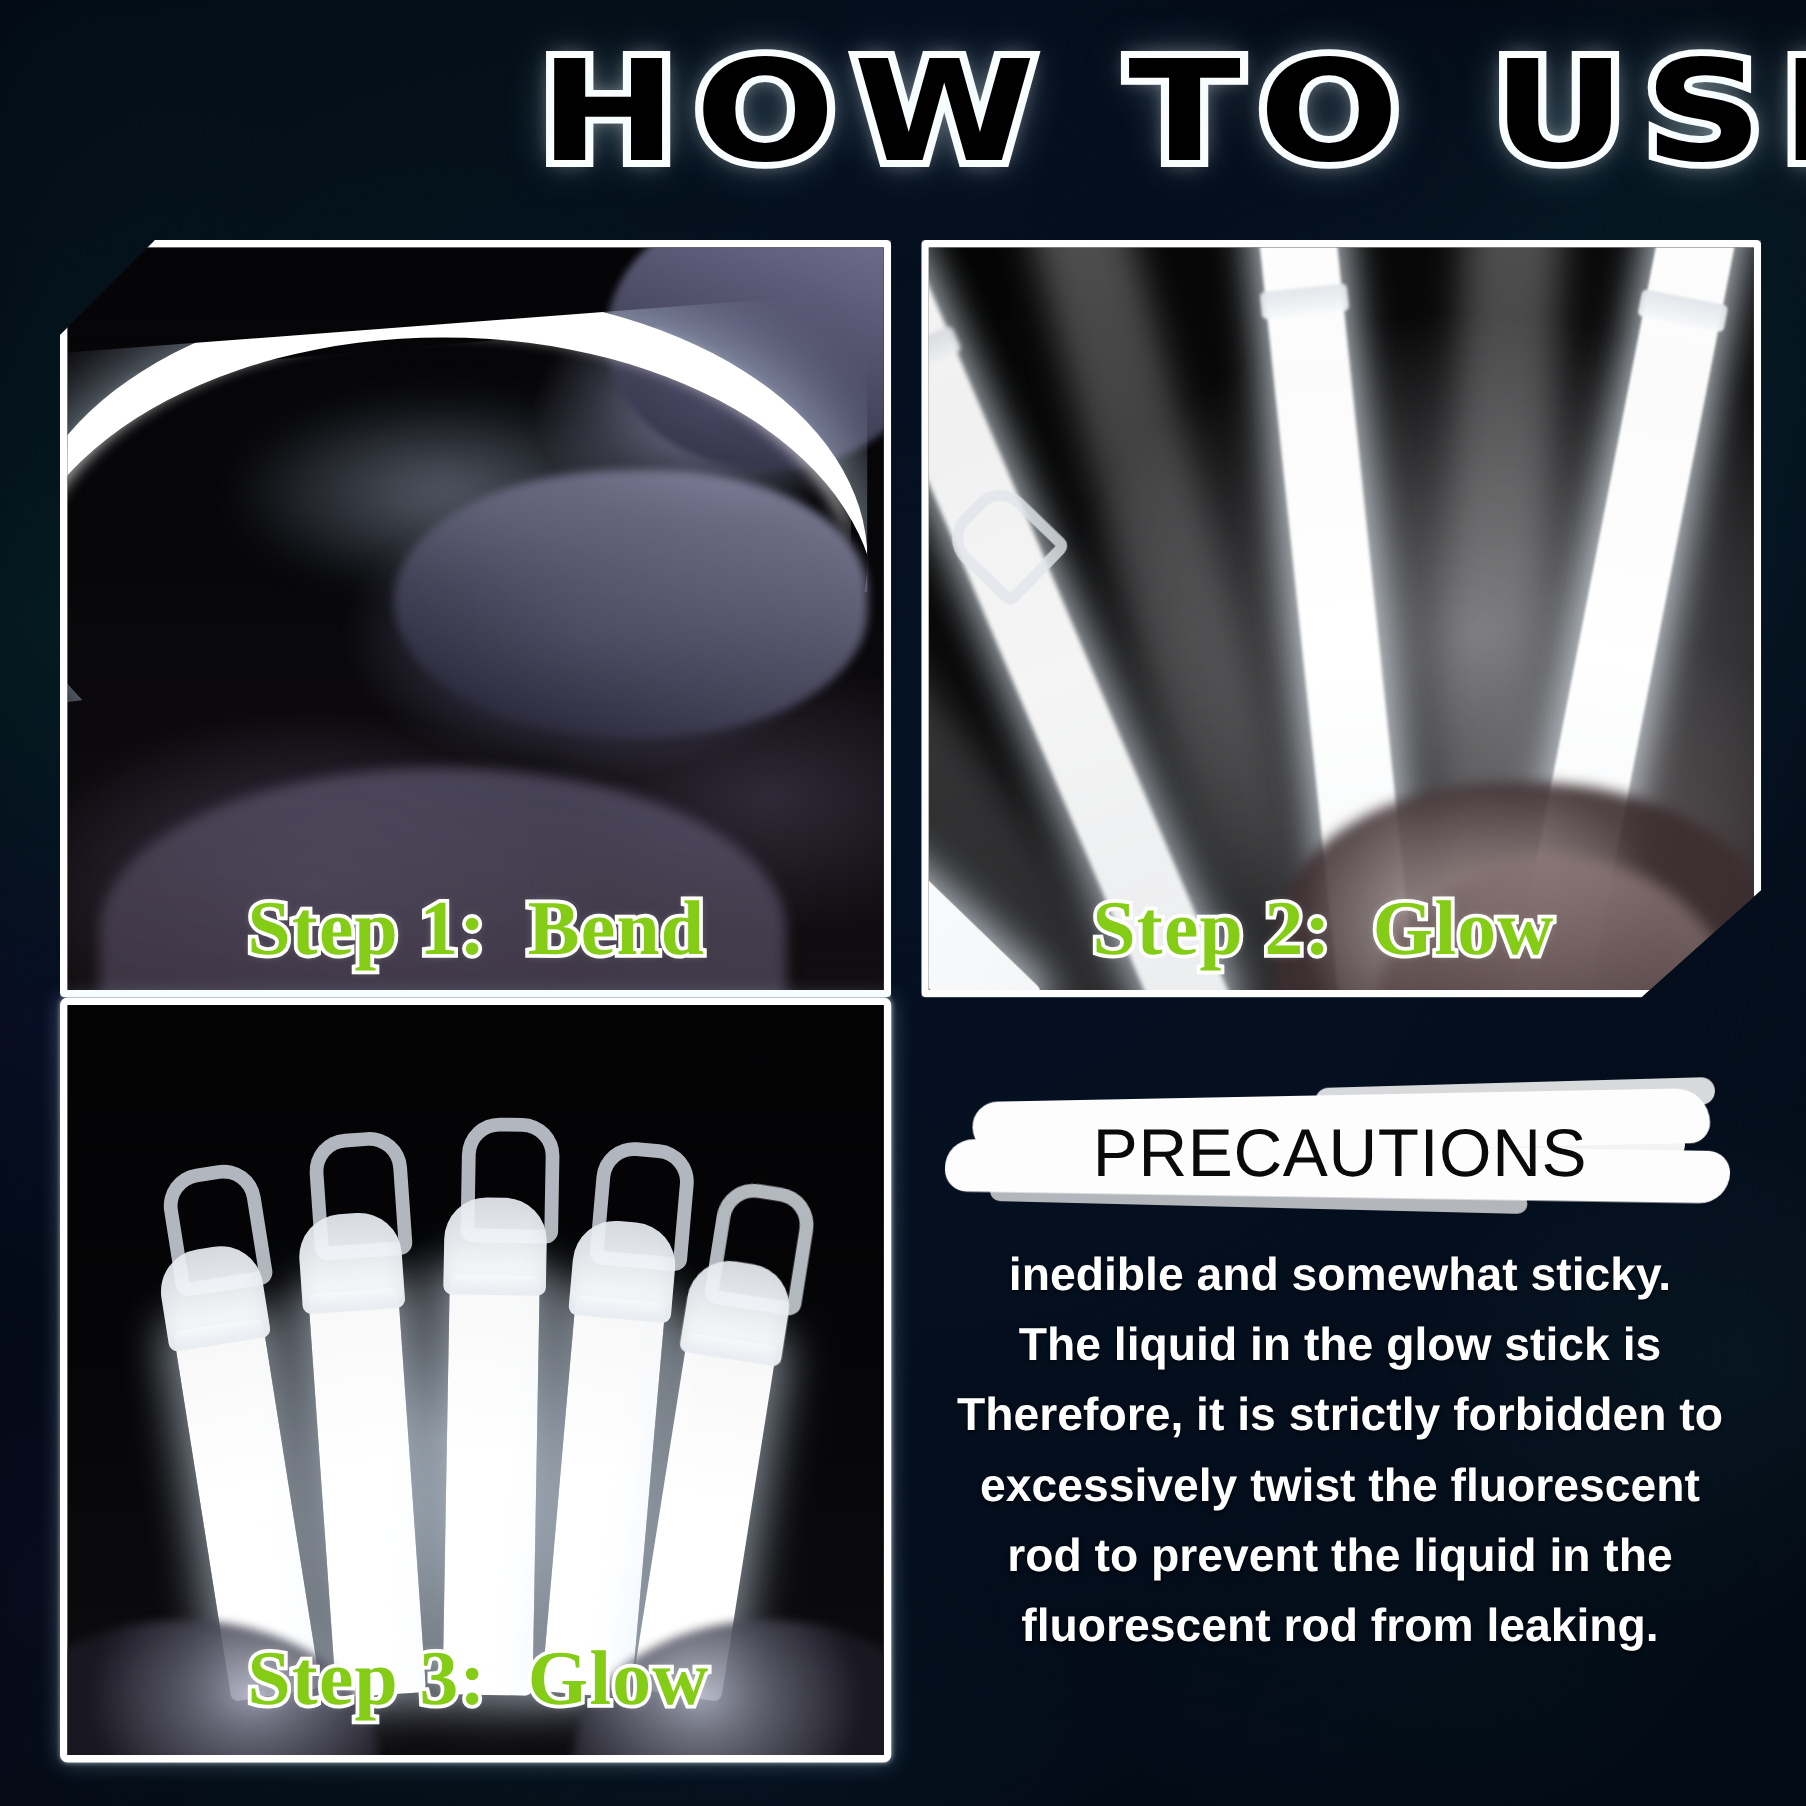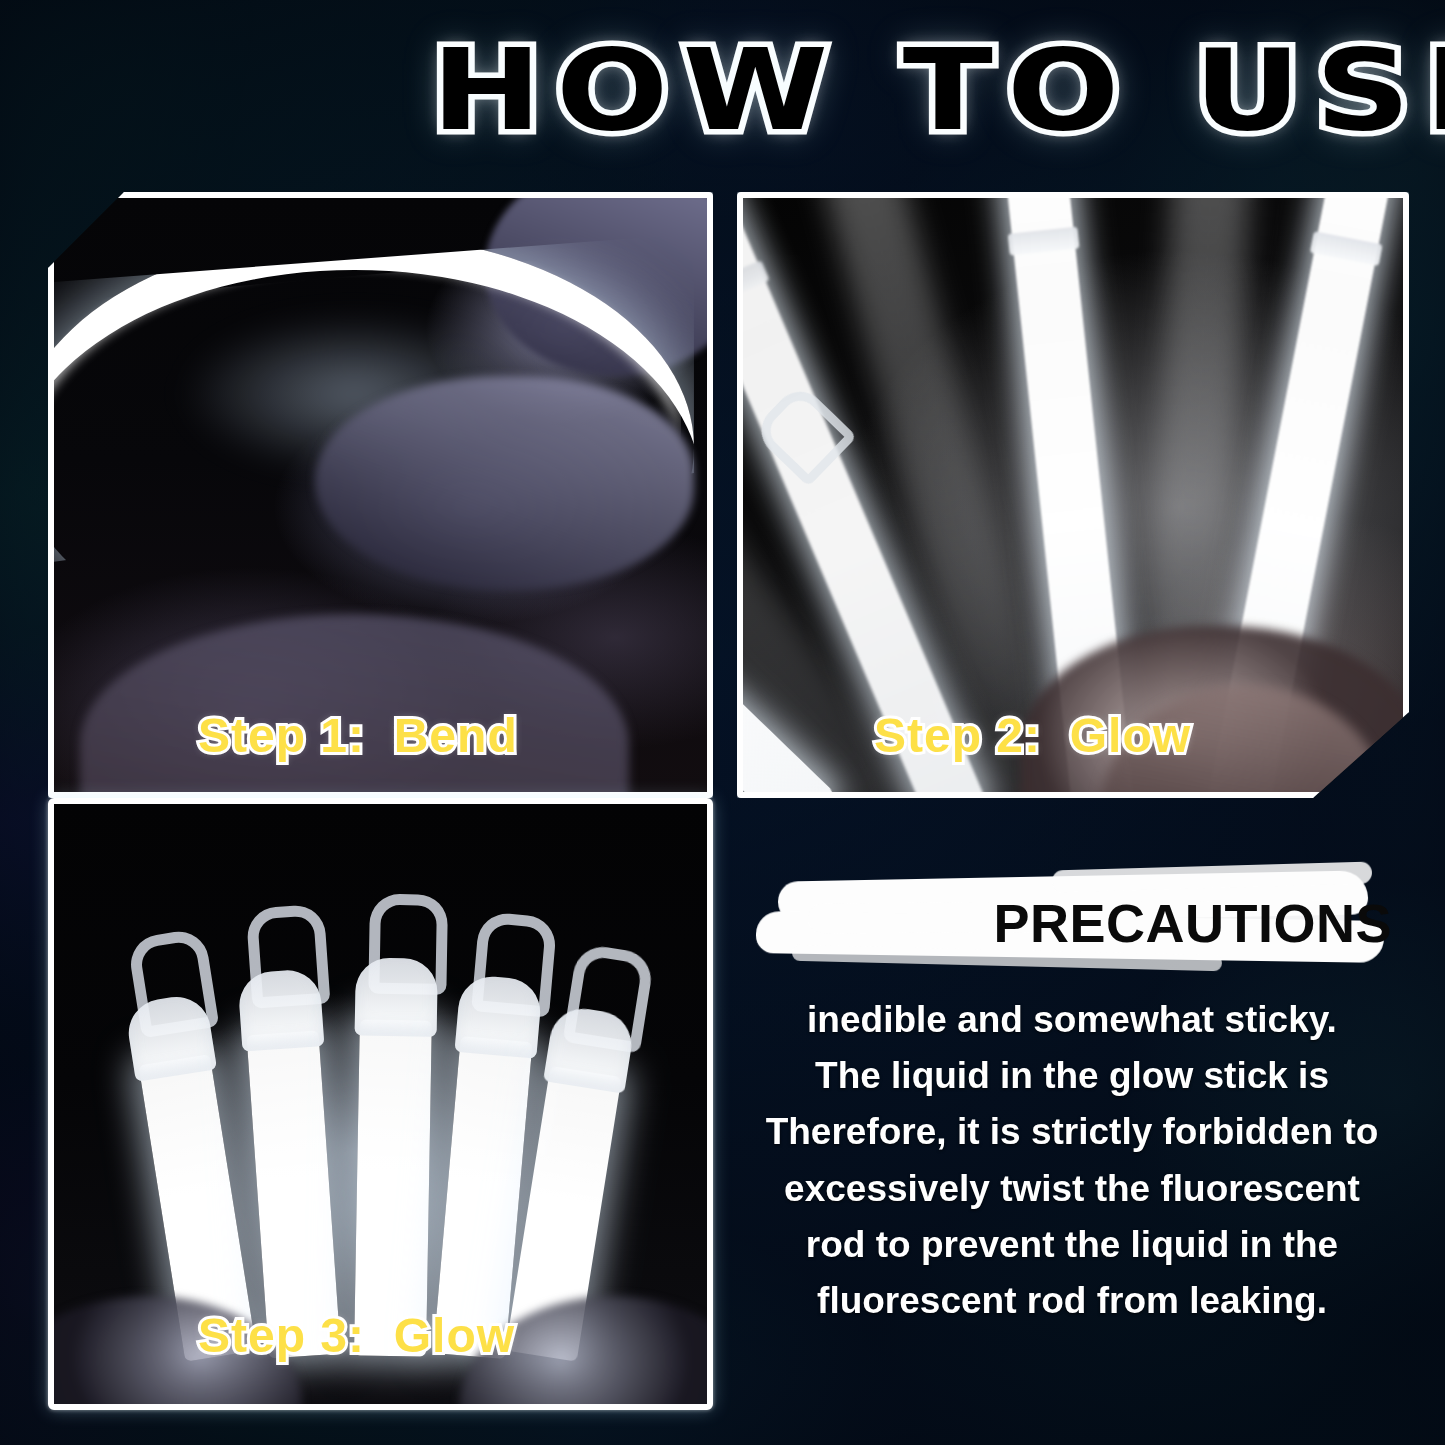--- a/index.html
+++ b/index.html
@@ -298,26 +298,26 @@
     left: 18%; bottom: 4%;
     width: 64%; height: 58%;
     background: radial-gradient(ellipse 50% 50% at 50% 50%, rgba(215,235,255,0.30), rgba(200,225,255,0) 72%);
     filter: blur(22px);
   }
 
   
   .step-label {
     position: absolute;
     z-index: 9;
-    font-family: Liberation Sans, sans-serif;
+    font-family: Liberation Serif, serif;
     font-weight: 700;
-    font-size: 48px;
+    font-size: 62px;
     letter-spacing: 1px;
     white-space: pre;
-    color: #fde047;
+    color: #84cc16;
     -webkit-text-stroke: 6px #ffffff;
     paint-order: stroke fill;
     text-shadow: 0 0 8px rgba(255,255,255,0.45);
   }
   #label-bend  { left: 198px; top: 708px; }
   #label-shake { left: 874px; top: 708px; }
   #label-glow  { left: 198px; top: 1308px; }
 
   
   #precautions {
@@ -365,25 +365,25 @@
     left: 40px; top: 88px; width: 430px; height: 16px;
     border-radius: 10px;
     transform: rotate(1.4deg);
     opacity: 0.70;
   }
   .brush-title {
     position: absolute;
     left: 0; right: 0;
     top: 30px;
     font-family: "Liberation Sans", sans-serif;
-    font-weight: 700;
+    font-weight: 400;
     font-size: 54px;
     letter-spacing: 0.5px;
     color: #0a0a0a;
-    text-align: right;
+    text-align: center;
   }
   .precaution-text {
     font-family: "Liberation Sans", sans-serif;
     font-weight: 700;
     font-size: 37px;
     line-height: 1.52;
     color: #ffffff;
     text-shadow: 0 1px 3px rgba(0,0,0,0.75);
     margin: 0;
   }

